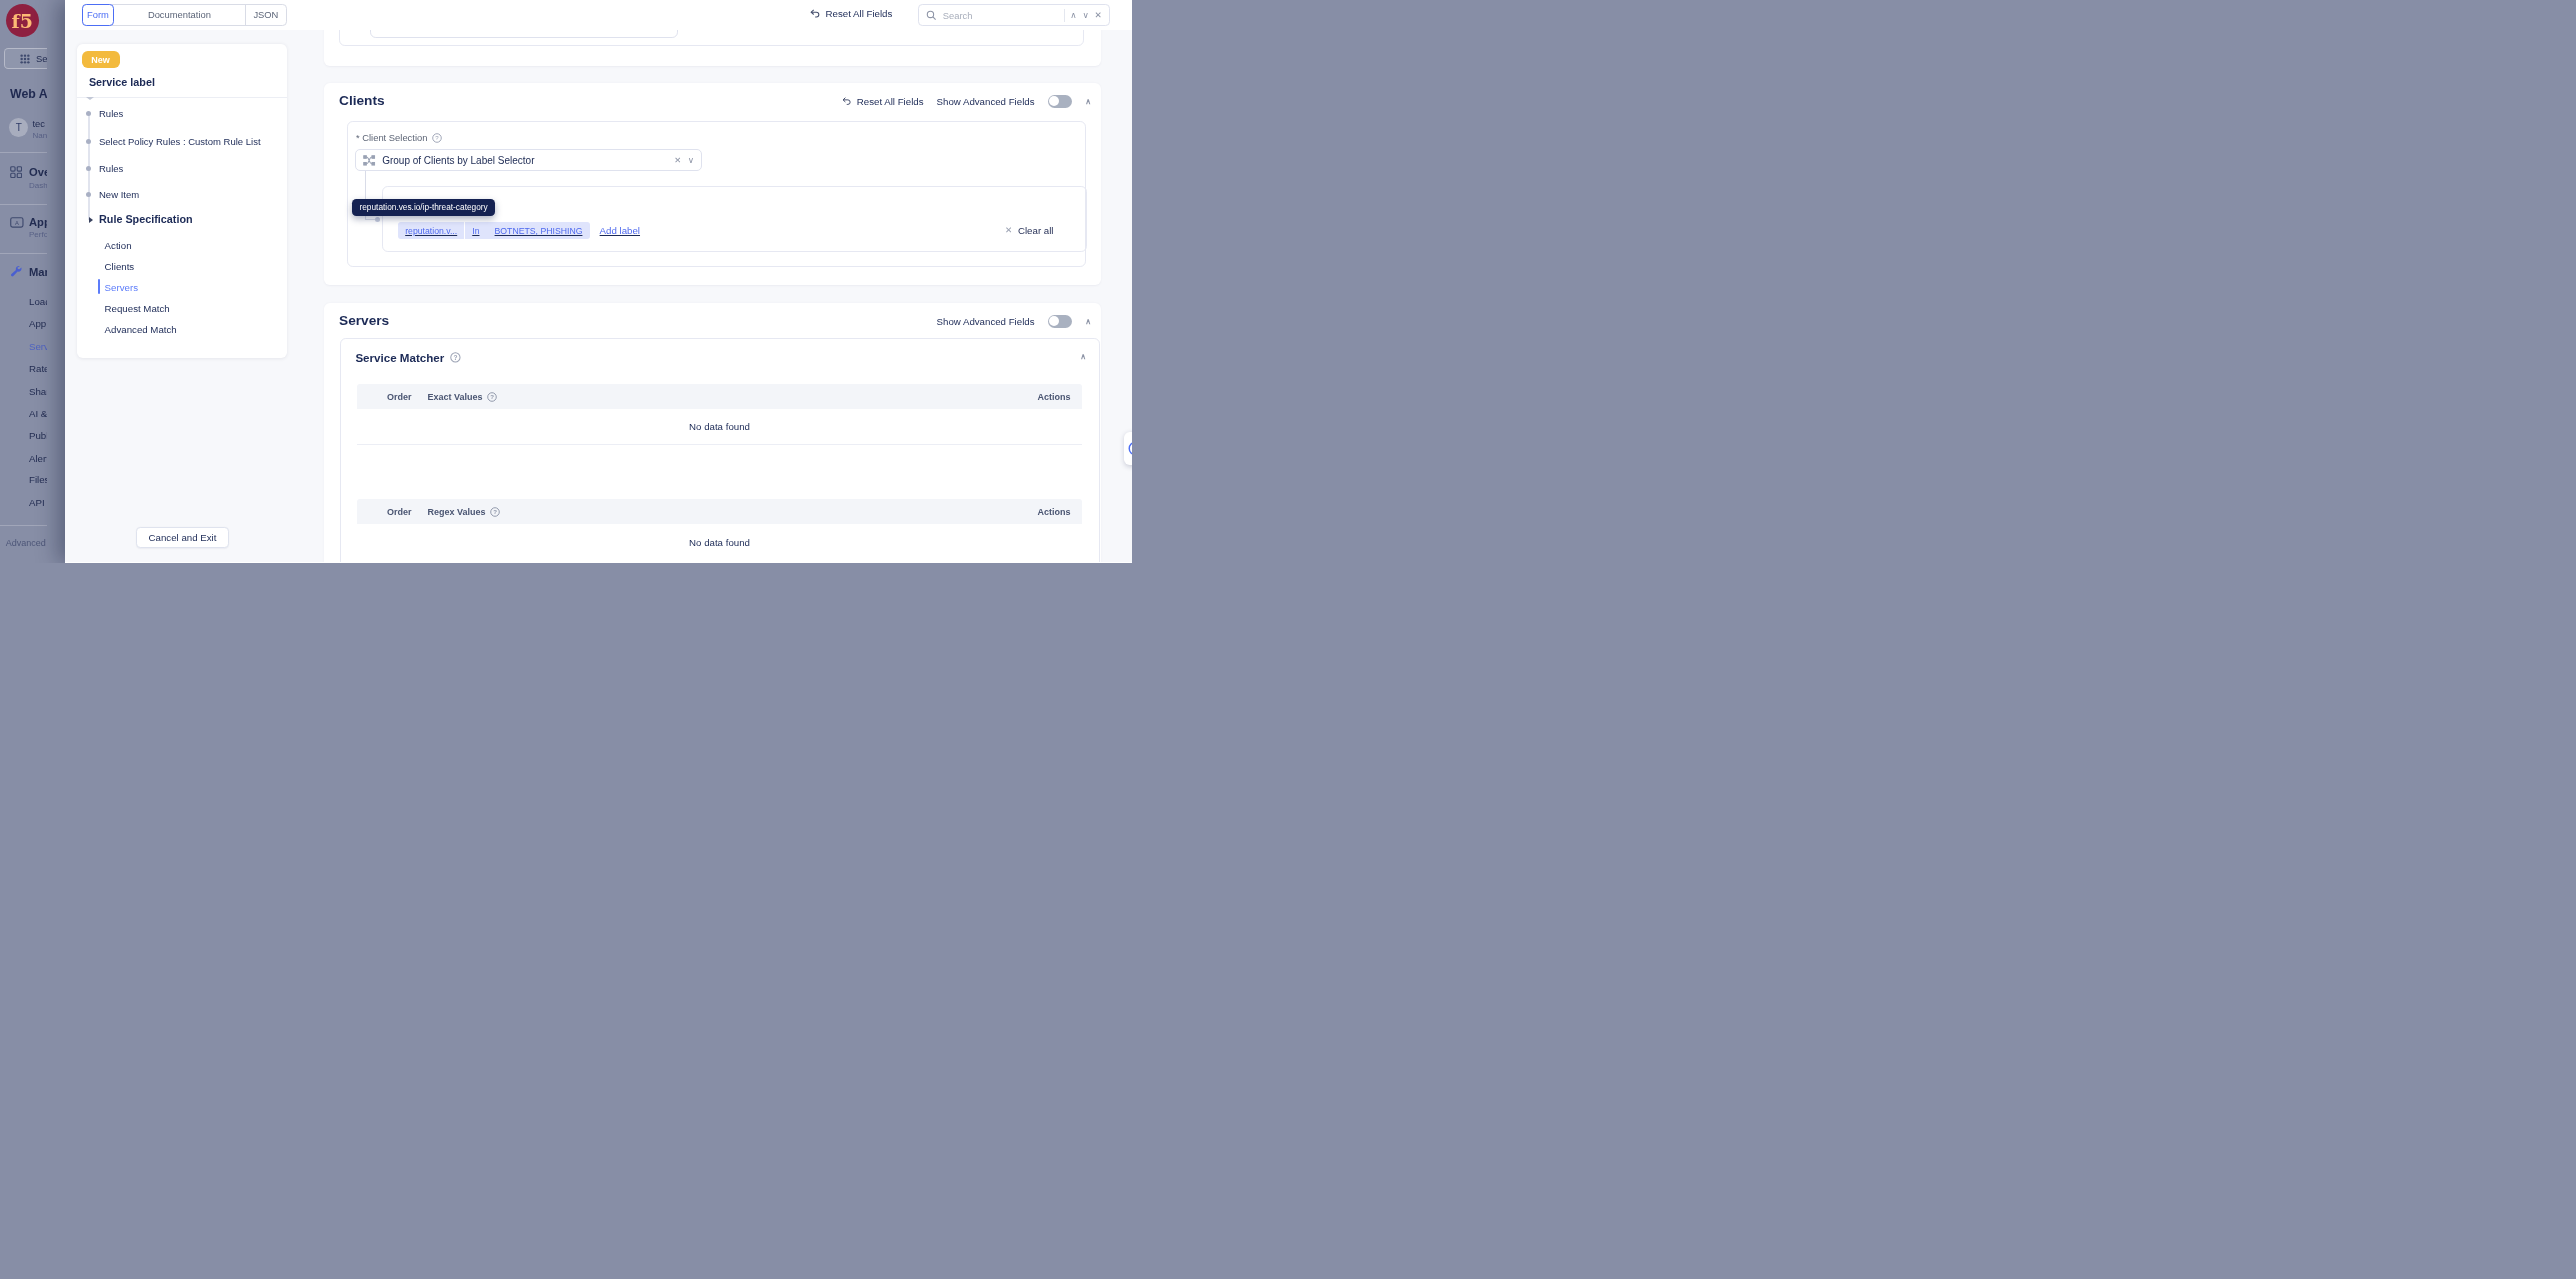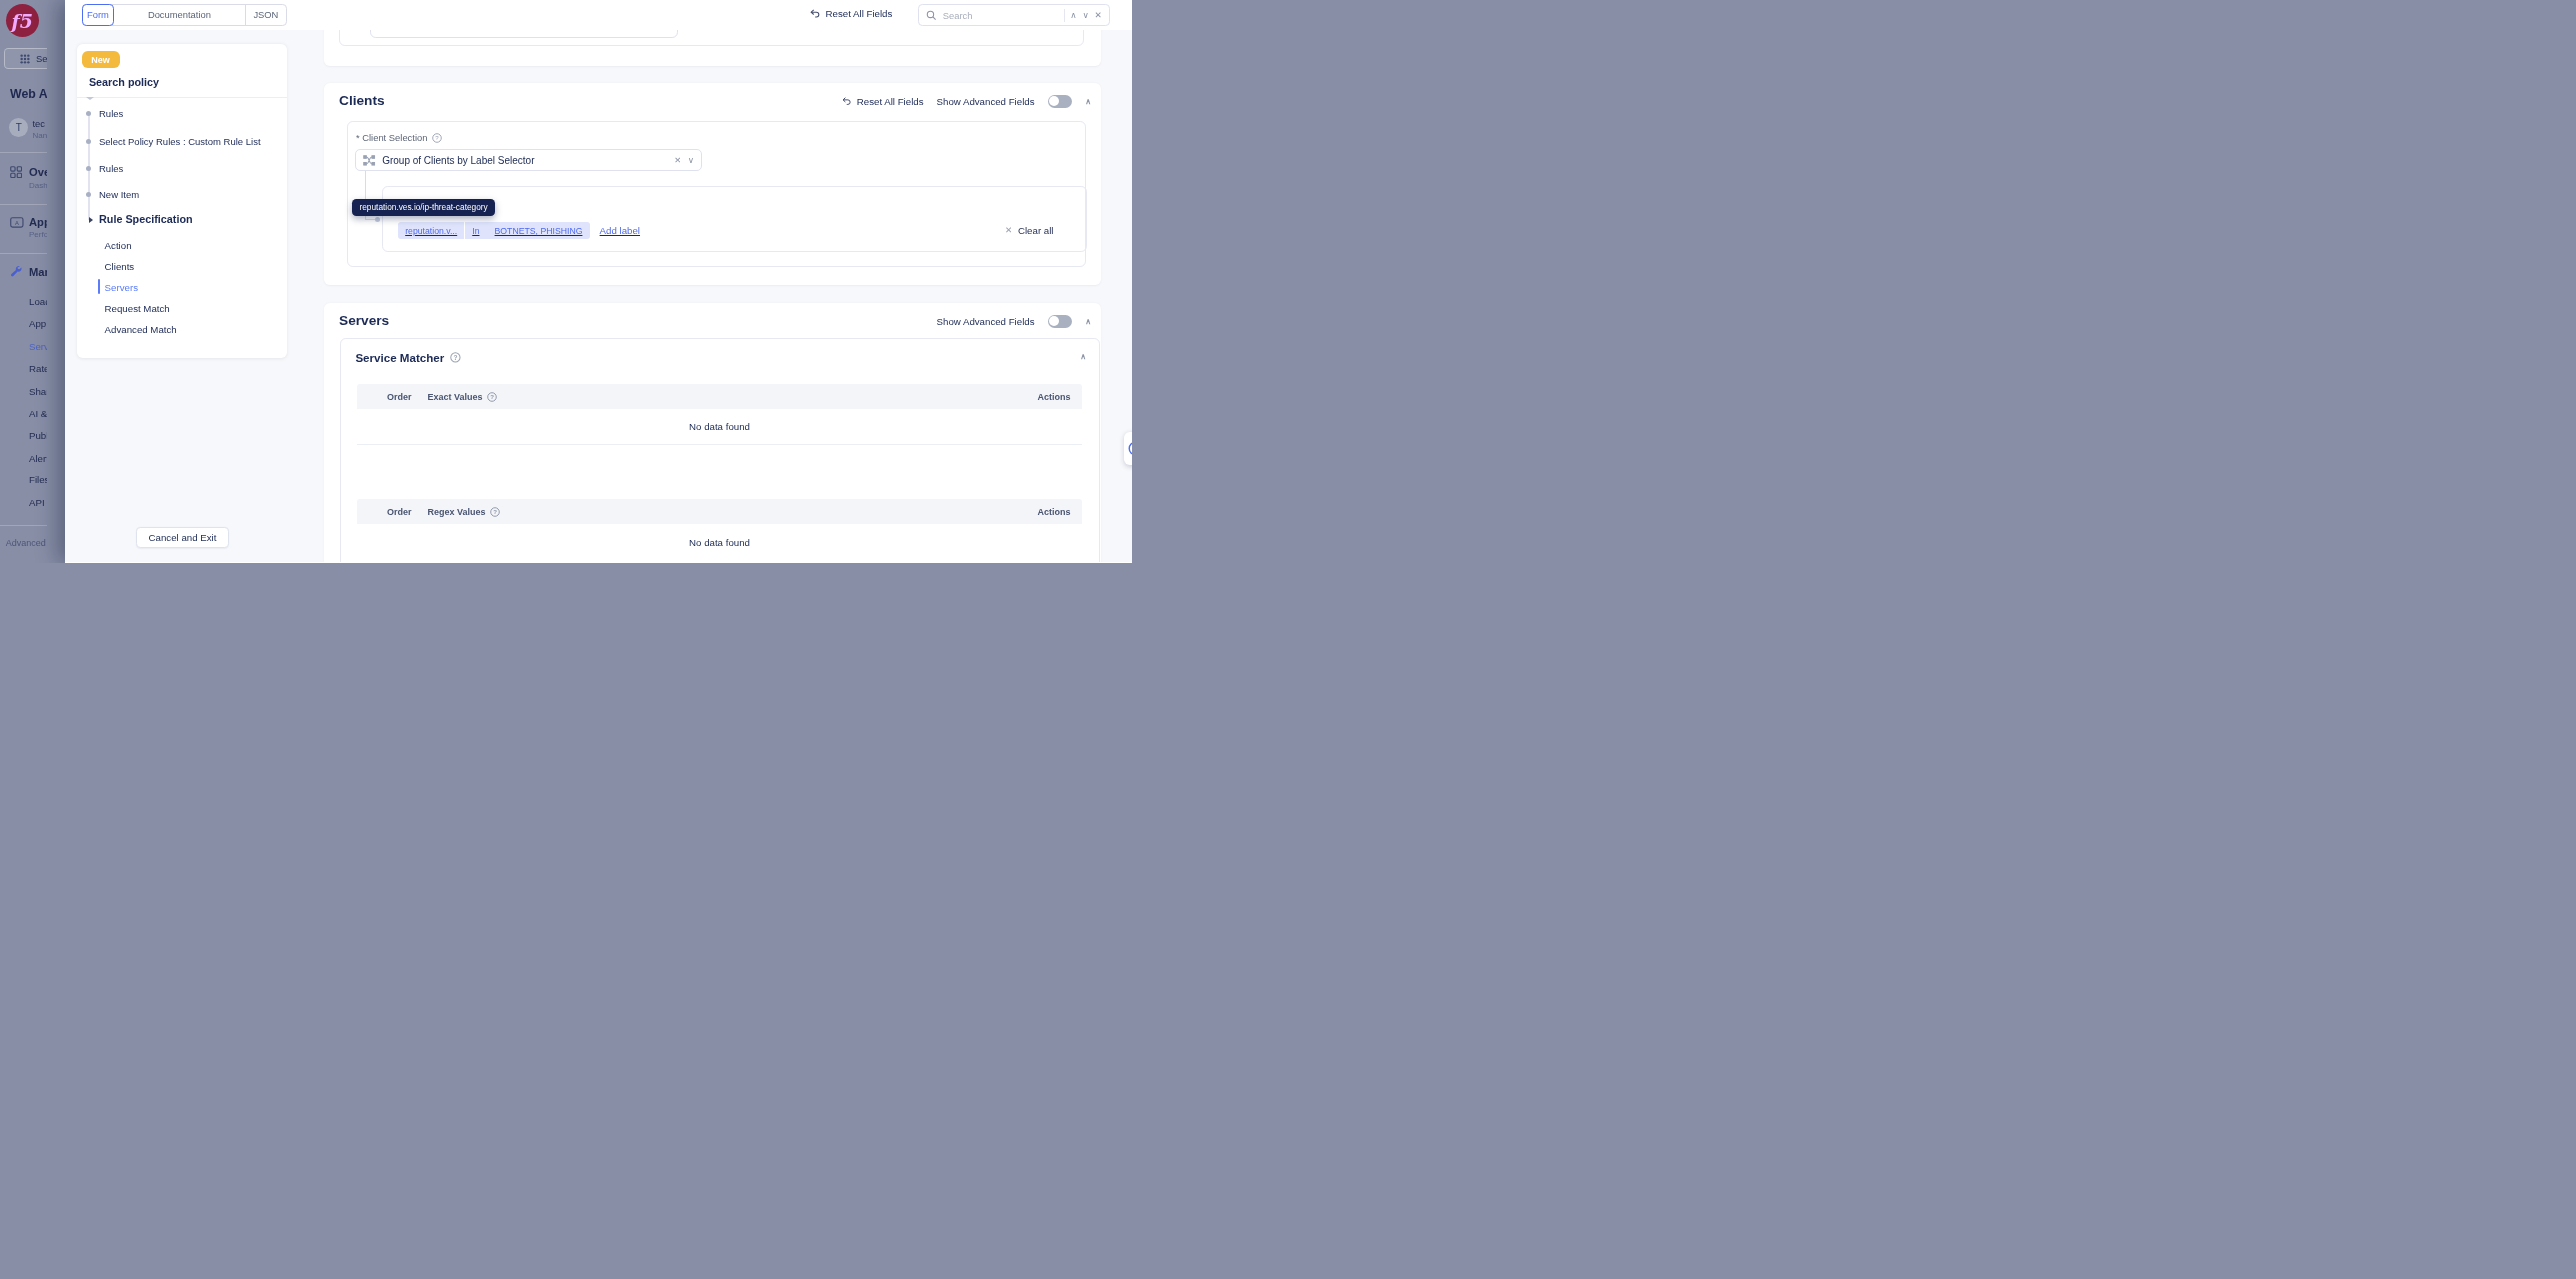--- a/index.html
+++ b/index.html
@@ -8,21 +8,21 @@
   .abs { position:absolute; }
 
   
   #sidebar { left:0; top:0; width:47px; height:563px; background:#878ea6; overflow:hidden; z-index:1; }
   .sb-text { color:#232d52; white-space:nowrap; }
   .sb-sub { color:#596287; white-space:nowrap; }
   .sb-link { color:#232d52; font-size:9.7px; white-space:nowrap; }
   .sb-divider { left:0; width:47px; height:0.7px; background:rgba(255,255,255,.22); }
   #logo-circle { left:5.8px; top:4.3px; width:33px; height:33px; border-radius:50%; background:#8e2040;
                  display:flex; align-items:center; justify-content:center; }
-  #logo-circle span { font-family:"DejaVu Serif", serif; font-style:italic; font-weight:bold; color:#f0abfc; font-size:19px; }
+  #logo-circle span { font-family:"DejaVu Serif", serif; font-weight:bold; color:#fdba74; font-size:19px; }
   #select-box { left:4.3px; top:48px; width:72px; height:21px; border:0.7px solid rgba(255,255,255,.35);
                 background:rgba(255,255,255,.07); border-radius:4.3px; display:flex; align-items:center; gap:5.8px; padding-left:15px; }
   #avatar { left:9.4px; top:118px; width:19px; height:19px; border-radius:50%; background:rgba(255,255,255,.28);
             display:flex; align-items:center; justify-content:center; color:#2e3a66; font-size:10px; }
 
   
   #drawer { left:65px; top:0; width:1085px; height:563px; background:#fff; z-index:2;
             box-shadow:-7.2px 0 20px rgba(10,16,45,.35); }
 
   
@@ -209,21 +209,21 @@
       <span class="mini-ic">∧</span>
       <span class="mini-ic">∨</span>
       <span class="mini-ic">✕</span>
     </div>
   </div>
 
   <div id="content" class="abs">
 
     <div id="nav-card" class="abs">
       <div id="new-badge" class="abs">New</div>
-      <div id="nav-title" class="abs">Search policy</div>
+      <div id="nav-title" class="abs">Service label</div>
       <div id="nav-divider" class="abs"></div>
       <div id="nav-notch" class="abs"></div>
       <div id="tree-line" class="abs"></div>
 
       <div class="abs bullet" style="top:67px;"></div>
       <div class="abs tree-item" style="top:62px;">Rules</div>
       <div class="abs bullet" style="top:95px;"></div>
       <div class="abs tree-item" style="top:90px;">Select Policy Rules : Custom Rule List</div>
       <div class="abs bullet" style="top:122px;"></div>
       <div class="abs tree-item" style="top:117px;">Rules</div>

